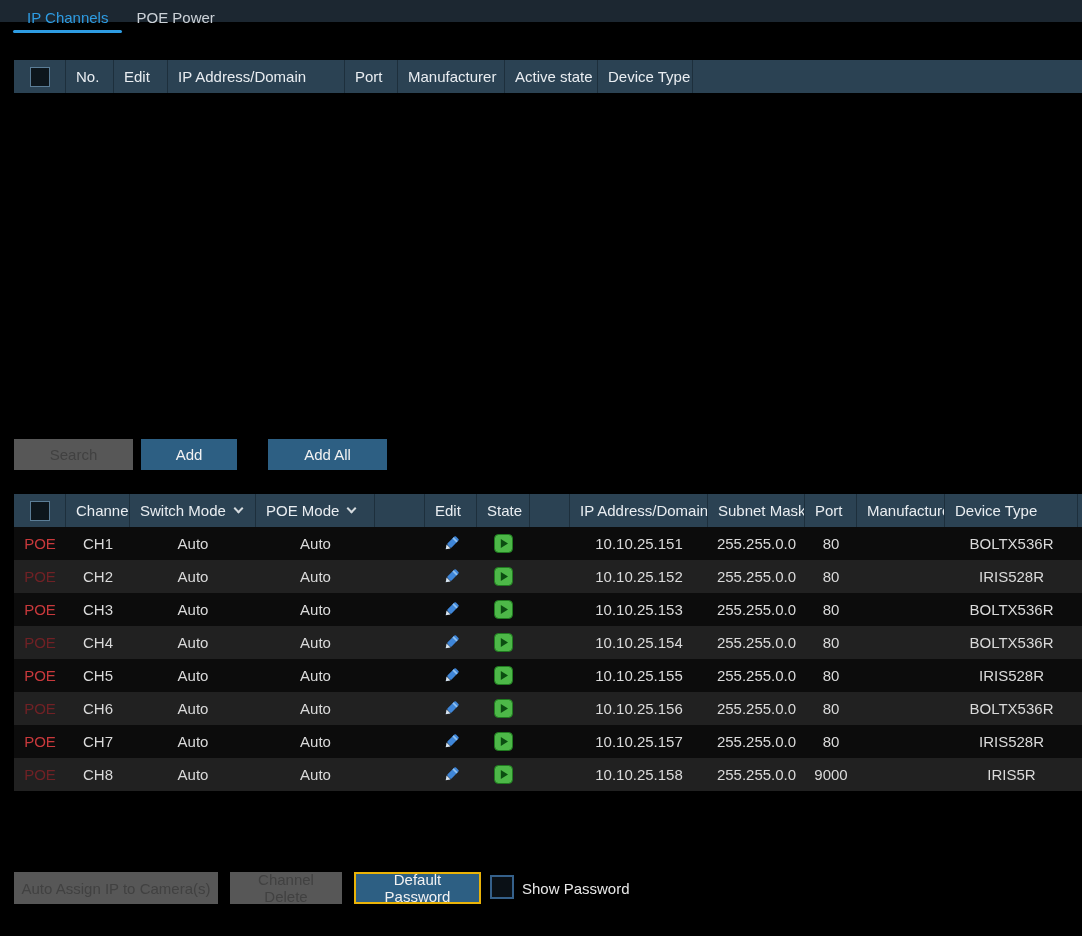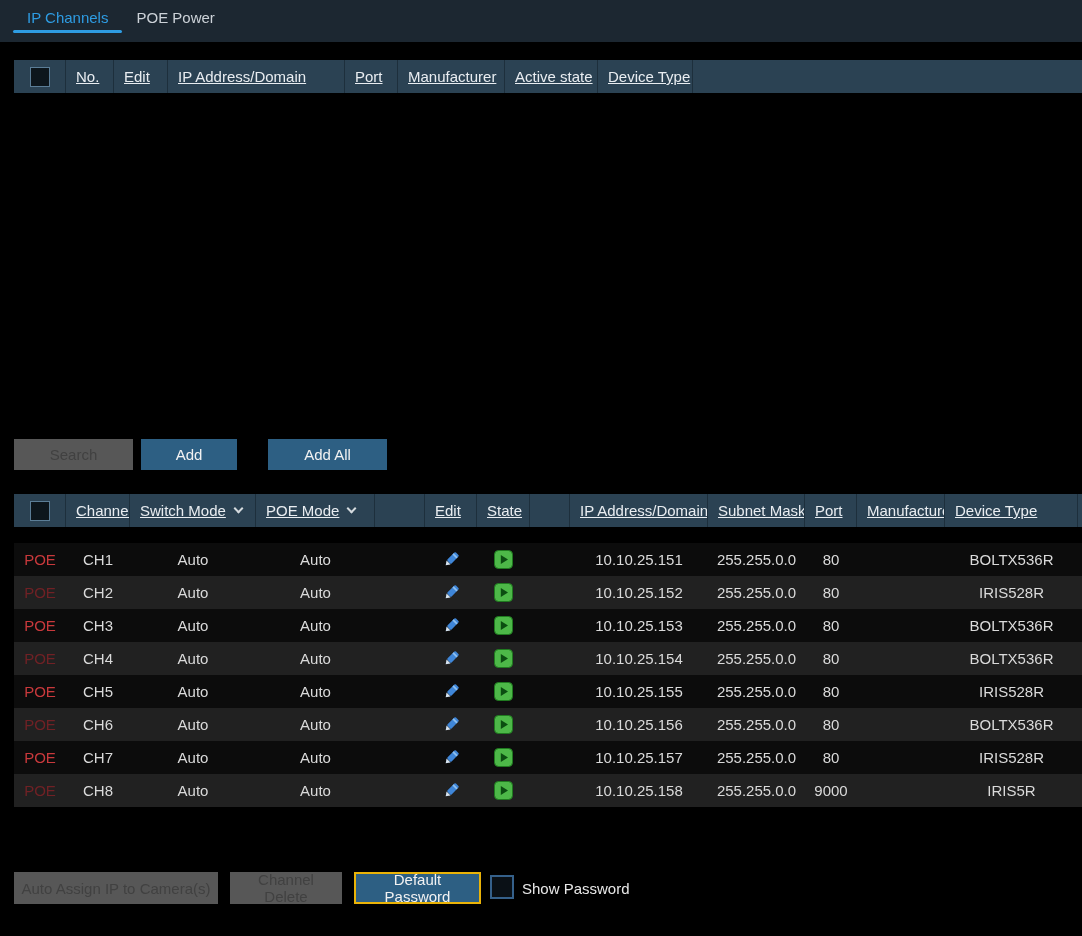--- a/index.html
+++ b/index.html
@@ -2,46 +2,46 @@
 <html><head>
 <meta charset="utf-8">
 <style>
   * { box-sizing: border-box; }
   html,body { margin:0; padding:0; background:#000; }
   .screen {
     position:relative; width:1082px; height:936px; background:#000;
     font-family:"Liberation Sans", sans-serif; overflow:hidden;
   }
   
-  .tabbar { position:absolute; top:0; left:0; width:1082px; height:42px; background:#1c2731; display:flex; }
+  .tabbar { position:absolute; top:0; left:0; width:1082px; height:22px; background:#1c2731; display:flex; }
   .tab { position:relative; height:34px; display:flex; align-items:center; padding:0 14px; font-size:15px; color:#ccd2d8; cursor:pointer; }
   .tab:first-child { margin-left:13px; }
   .tab.active { color:#2e9ce2; }
   .tab.active::after { content:""; position:absolute; left:0; right:0; bottom:1px; height:3px; background:#2e9ce2; border-radius:2px; }
   
   .thead { position:absolute; left:14px; width:1068px; height:33px; display:grid; background:#2b4253; color:#e9edf1; font-size:15px; }
   .thead1 { top:60px; grid-template-columns:52px 48px 54px 177px 53px 107px 93px 95px 140px 125px 124px; }
   .thead2 { top:494px; grid-template-columns:52px 64px 126px 119px 50px 52px 53px 40px 138px 97px 52px 88px 133px 4px; }
-  .thead .cell { height:100%; display:flex; align-items:center; padding-left:10px; border-right:1px solid #1d2f3c; white-space:nowrap; overflow:hidden;text-decoration:underline; }
+  .thead .cell { height:100%; display:flex; align-items:center; padding-left:10px; border-right:1px solid #1d2f3c; white-space:nowrap; overflow:hidden; }
   .thead .cell:last-child { border-right:none; }
   .thead .cb-cell { justify-content:center; padding-left:0; }
   .checkbox { width:20px; height:20px; background:#0d161c; border:1px solid #5b7d96; }
   .chev { width:7px; height:7px; border-right:2px solid #d4dade; border-bottom:2px solid #d4dade; transform:rotate(45deg); display:inline-block; margin-left:9px; margin-top:-5px; flex:none; }
   
   .btn { position:absolute; height:31px; border:none; font-size:15px; font-family:inherit; display:flex; align-items:center; justify-content:center; cursor:pointer; }
   .btn.blue { background:#2d5f83; color:#f2f2f2; }
   .btn.disabled { background:#575757; color:#414141; }
   #btn-search   { top:439px; left:14px;  width:119px; }
   #btn-add      { top:439px; left:141px; width:96px; }
   #btn-addall   { top:439px; left:268px; width:119px; }
   #btn-autoassign { top:872px; left:14px;  width:204px; height:32px; }
   #btn-chdelete   { top:872px; left:230px; width:112px; height:32px; }
   #btn-defaultpw  { top:872px; left:354px; width:127px; height:32px; background:#2d5f83; color:#f2f2f2; border:2px solid #eab308; }
   
-  .rows { position:absolute; top:527px; left:14px; width:1068px;margin-top:16px; }
+  .rows { position:absolute; top:527px; left:14px; width:1068px; }
   .trow { display:grid; grid-template-columns:52px 64px 126px 119px 50px 52px 53px 40px 138px 97px 52px 88px 133px 4px; height:33px; align-items:center; font-size:15px; color:#dadada; }
   .trow.odd  { background:#0c0c0c; }
   .trow.even { background:#212121; }
   .trow .c { text-align:center; white-space:nowrap; overflow:hidden; }
   .trow .icon-cell { display:flex; align-items:center; justify-content:center; cursor:pointer; }
   .trow .poe { color:#c9393c; }
   .trow.even .poe { color:#702125; }
   
   .showpw-box { position:absolute; top:875px; left:490px; width:24px; height:24px; background:#0a1016; border:2px solid #35608a; cursor:pointer; }
   .showpw-label { position:absolute; top:880px; left:522px; font-size:15px; color:#e8e8e8; }

